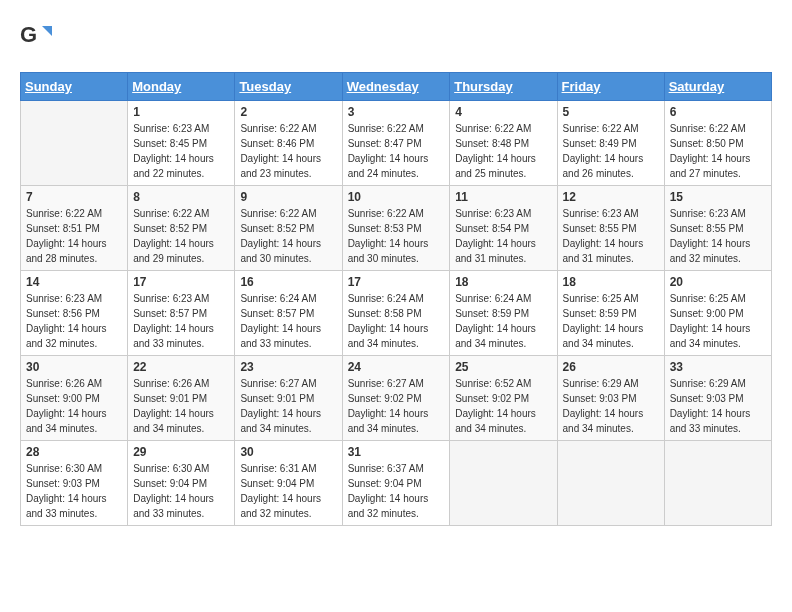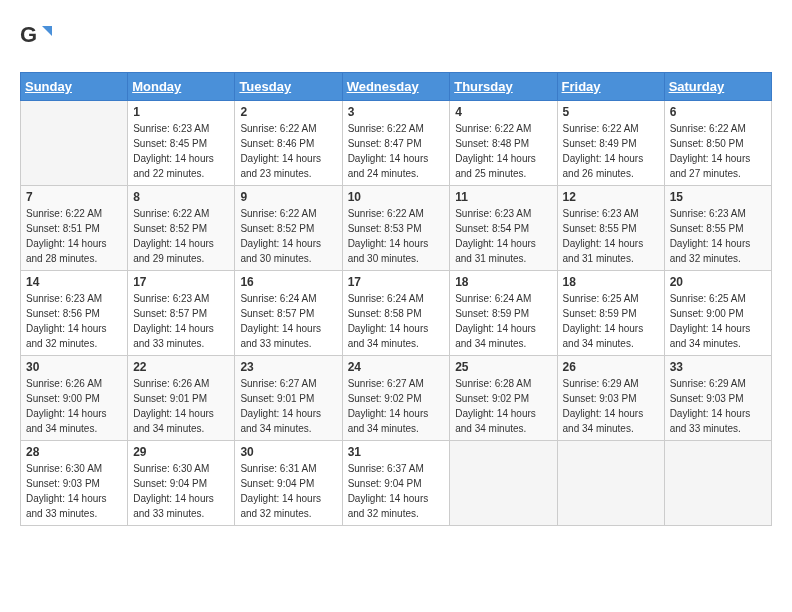--- a/index.html
+++ b/index.html
@@ -306,21 +306,21 @@
           <span class="day-num">24</span>
 <div class="day-detail">
   <span>Sunrise: 6:27 AM</span><br>
   <span>Sunset: 9:02 PM</span><br>
   <span>Daylight: 14 hours and 34 minutes.</span>
 </div>
         </td>
         <td>
           <span class="day-num">25</span>
 <div class="day-detail">
-  <span>Sunrise: 6:28 AM</span><br>
+  <span>Sunrise: 6:52 AM</span><br>
   <span>Sunset: 9:02 PM</span><br>
   <span>Daylight: 14 hours and 34 minutes.</span>
 </div>
         </td>
         <td>
           <span class="day-num">26</span>
 <div class="day-detail">
   <span>Sunrise: 6:29 AM</span><br>
   <span>Sunset: 9:03 PM</span><br>
   <span>Daylight: 14 hours and 34 minutes.</span>

